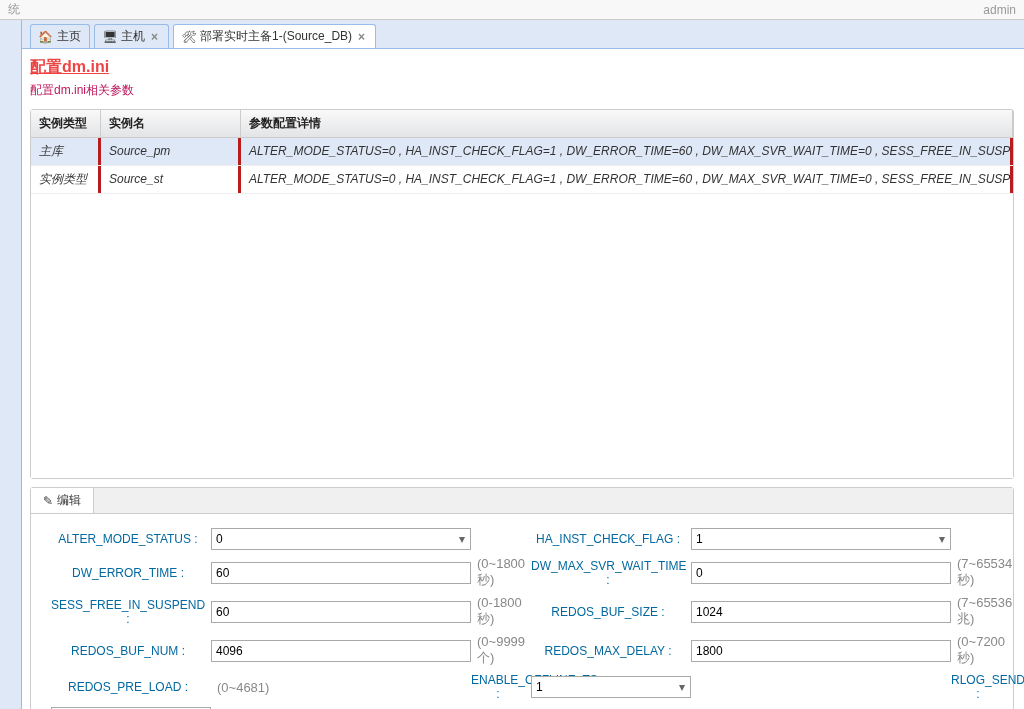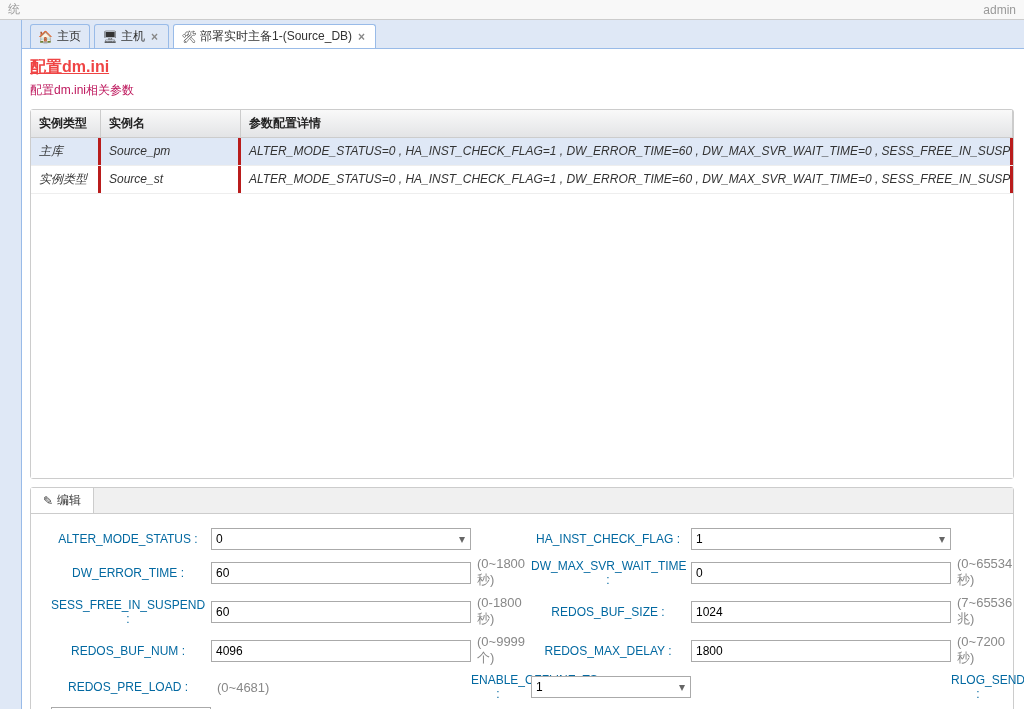--- a/index.html
+++ b/index.html
@@ -100,21 +100,21 @@
         <div class="form-hint"></div>
         <div class="form-label">HA_INST_CHECK_FLAG :</div>
         <div class="select-wrap"><input class="form-select" value="1" style=""></div>
         <div class="form-hint"></div>
 
         <div class="form-label">DW_ERROR_TIME :</div>
         <input class="form-input" value="60" style="">
         <div class="form-hint">(0~1800秒)</div>
         <div class="form-label">DW_MAX_SVR_WAIT_TIME :</div>
         <input class="form-input" value="0" style="">
-        <div class="form-hint">(0~65534秒)</div>
+        <div class="form-hint">(7~65534秒)</div>
 
         <div class="form-label">SESS_FREE_IN_SUSPEND :</div>
         <input class="form-input" value="60" style="">
         <div class="form-hint">(0-1800秒)</div>
         <div class="form-label">REDOS_BUF_SIZE :</div>
         <input class="form-input" value="1024" style="">
         <div class="form-hint">(7~65536兆)</div>
 
         <div class="form-label">REDOS_BUF_NUM :</div>
         <input class="form-input" value="4096" style="">

